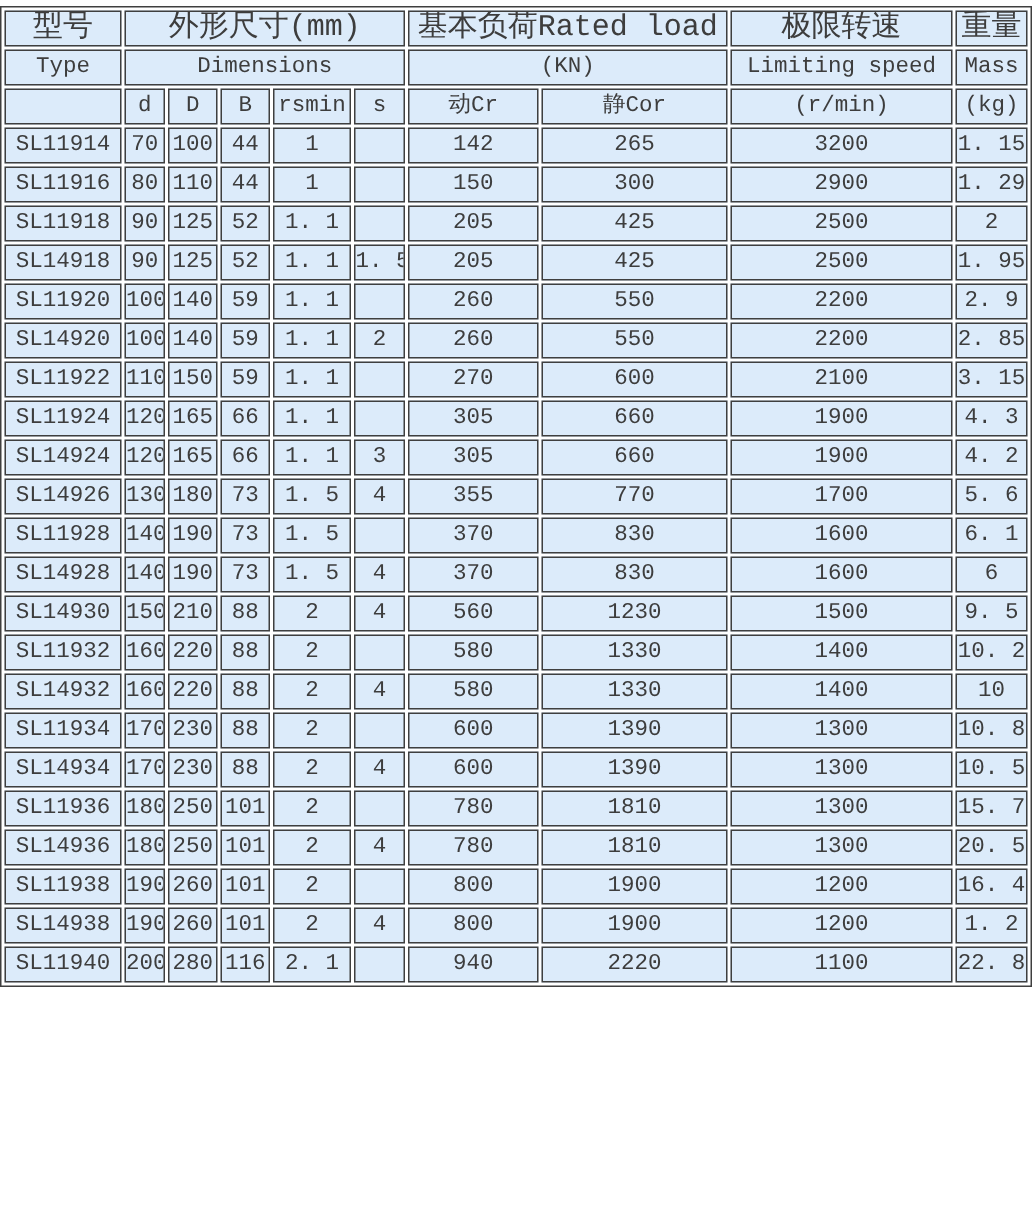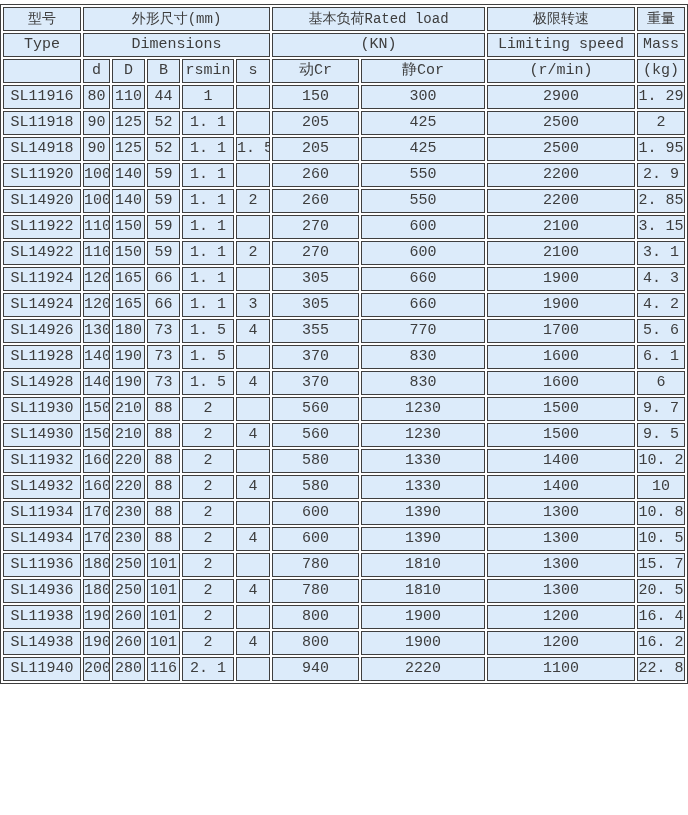--- a/index.html
+++ b/index.html
@@ -33,21 +33,21 @@
     text-align: center;
     vertical-align: middle;
     font-weight: normal;
     font-size: 15px;
     line-height: 22px;
     color: #3d3d3d;
     white-space: nowrap;
     overflow: hidden;
   }
   .spec-table thead tr.h1 th {
-    font-size: 14px;
+    font-size: 20px;
   }
 </style>
 </head>
 <body>
 
 <div class="top-strip"></div>
 
 <table class="spec-table">
   <colgroup>
     <col style="width:78px">
@@ -84,20 +84,32 @@
       <th>rsmin</th>
       <th>s</th>
       <th>动Cr</th>
       <th>静Cor</th>
       <th>(r/min)</th>
       <th>(kg)</th>
     </tr>
   </thead>
   <tbody>
       <tr>
+        <td>SL11914</td>
+        <td>70</td>
+        <td>100</td>
+        <td>44</td>
+        <td>1</td>
+        <td></td>
+        <td>142</td>
+        <td>265</td>
+        <td>3200</td>
+        <td>1. 15</td>
+      </tr>
+      <tr>
         <td>SL11916</td>
         <td>80</td>
         <td>110</td>
         <td>44</td>
         <td>1</td>
         <td></td>
         <td>150</td>
         <td>300</td>
         <td>2900</td>
         <td>1. 29</td>
@@ -156,32 +168,20 @@
         <td>150</td>
         <td>59</td>
         <td>1. 1</td>
         <td></td>
         <td>270</td>
         <td>600</td>
         <td>2100</td>
         <td>3. 15</td>
       </tr>
       <tr>
-        <td>SL14922</td>
-        <td>110</td>
-        <td>150</td>
-        <td>59</td>
-        <td>1. 1</td>
-        <td>2</td>
-        <td>270</td>
-        <td>600</td>
-        <td>2100</td>
-        <td>3. 1</td>
-      </tr>
-      <tr>
         <td>SL11924</td>
         <td>120</td>
         <td>165</td>
         <td>66</td>
         <td>1. 1</td>
         <td></td>
         <td>305</td>
         <td>660</td>
         <td>1900</td>
         <td>4. 3</td>
@@ -228,32 +228,20 @@
         <td>190</td>
         <td>73</td>
         <td>1. 5</td>
         <td>4</td>
         <td>370</td>
         <td>830</td>
         <td>1600</td>
         <td>6</td>
       </tr>
       <tr>
-        <td>SL11930</td>
-        <td>150</td>
-        <td>210</td>
-        <td>88</td>
-        <td>2</td>
-        <td></td>
-        <td>560</td>
-        <td>1230</td>
-        <td>1500</td>
-        <td>9. 7</td>
-      </tr>
-      <tr>
         <td>SL14930</td>
         <td>150</td>
         <td>210</td>
         <td>88</td>
         <td>2</td>
         <td>4</td>
         <td>560</td>
         <td>1230</td>
         <td>1500</td>
         <td>9. 5</td>
@@ -345,21 +333,21 @@
       <tr>
         <td>SL14938</td>
         <td>190</td>
         <td>260</td>
         <td>101</td>
         <td>2</td>
         <td>4</td>
         <td>800</td>
         <td>1900</td>
         <td>1200</td>
-        <td>16. 2</td>
+        <td>1. 2</td>
       </tr>
       <tr>
         <td>SL11940</td>
         <td>200</td>
         <td>280</td>
         <td>116</td>
         <td>2. 1</td>
         <td></td>
         <td>940</td>
         <td>2220</td>

